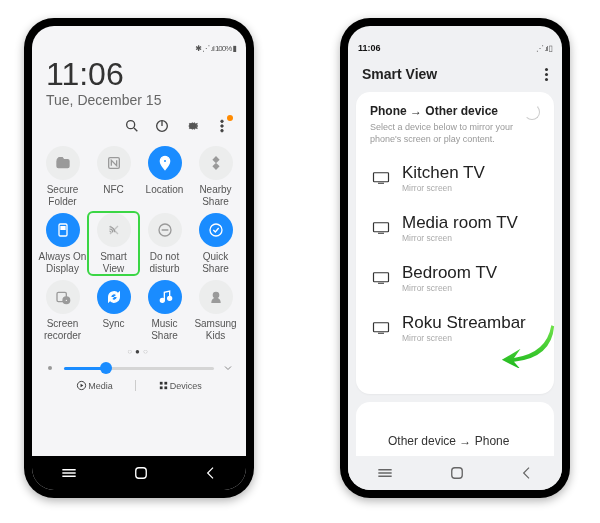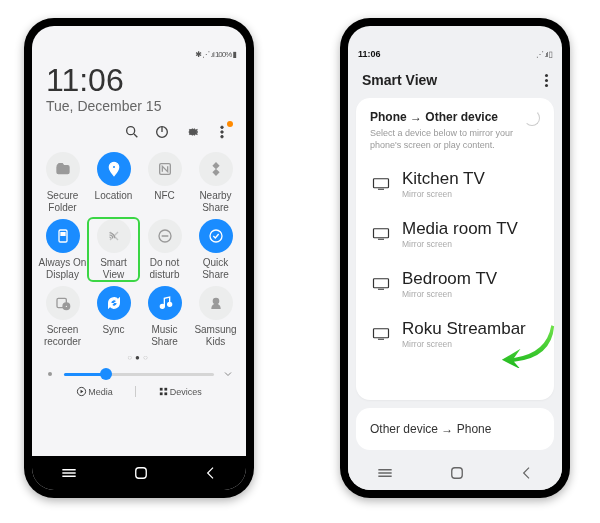--- a/index.html
+++ b/index.html
@@ -2,21 +2,21 @@
 <html><head>
 <meta charset="utf-8">
 <style>
 html,body{margin:0;padding:0;background:#fff;font-family:-apple-system,Helvetica,Arial,sans-serif;color:#222;-webkit-font-smoothing:antialiased}
 #stage{position:relative;width:600px;height:523px;background:#fff}
 .phone{position:absolute;width:230px;height:480px;border-radius:30px;background:#000;box-shadow:0 3px 10px rgba(0,0,0,.3)}
 .phone.left{left:24px;top:18px}
 .phone.right{left:340px;top:18px}
 .screen{position:absolute;left:8px;right:8px;top:8px;bottom:8px;border-radius:22px;background:#f5f5f7;overflow:hidden}
 .right .screen{background:#f0f1f3}
-.statusbar{height:20px;font-size:9px;display:flex;align-items:center;justify-content:space-between;padding:18px 10px 0}
+.statusbar{height:20px;font-size:9px;display:flex;align-items:center;justify-content:space-between;padding:12px 10px 0}
 .statusbar .r{display:flex;gap:3px;align-items:center;color:#555}
 .statusbar .l{color:#555;font-weight:600}
 .right .statusbar .l{color:#111}
 .sig{font-size:8px;letter-spacing:-1px}
 .clock-area{padding:0 14px}
 .clock{font-size:32px;font-weight:400;color:#333;line-height:1}
 .date{font-size:14px;color:#666;margin-top:2px}
 .right-icons{display:flex;justify-content:flex-end;gap:14px;padding:10px 16px 6px;align-items:center}
 .r-ic{width:16px;height:16px;display:flex;align-items:center;justify-content:center;color:#444;stroke:#444}
 .m-badge{position:relative}
@@ -48,21 +48,21 @@
 .dots3 span{width:3px;height:3px;background:#333;border-radius:50%}
 .card{background:#fff;border-radius:14px;margin:0 8px 8px;padding:12px 14px;box-shadow:0 1px 2px rgba(0,0,0,.04)}
 .card.grow{min-height:278px;position:relative}
 .card .ttl{font-size:12px;font-weight:600;color:#222}
 .spinner{position:absolute;right:14px;top:12px;width:14px;height:14px;border:1.5px solid #ccc;border-top-color:transparent;border-left-color:transparent;border-radius:50%}
 .card .sub{font-size:9px;color:#999;margin-top:4px;line-height:1.3}
 .dev{display:flex;align-items:center;gap:12px;padding:10px 2px;cursor:pointer}
 .dev svg{width:18px;height:14px;stroke:#333;fill:none;stroke-width:1.6}
 .dev .nm{font-size:17px;color:#222;font-weight:500}
 .dev .ms{font-size:8.5px;color:#aaa}
-.bottom-card{background:#fff;border-radius:14px;margin:0 8px 40px;padding:14px;font-size:12px;font-weight:500;color:#333}
+.bottom-card{background:#fff;border-radius:14px;margin:0 8px 40px;padding:32px;font-size:12px;font-weight:500;color:#333}
 .arrow{position:absolute;width:56px;height:48px;pointer-events:none}
 svg{display:block}
 </style>
 </head>
 <body>
 <div id="stage">
 
 <div class="phone left">
   <div class="screen">
     <div class="statusbar">
@@ -105,37 +105,37 @@
     <div class="tiles" id="tiles">
           <div class="tile">
             <div class="circ">
               <svg viewBox="0 0 24 24" stroke-width="2">
                 <rect x="3" y="7" width="18" height="12" rx="2"></rect>
                 <path d="M3 7l3-3h5l2 3"></path>
               </svg>
             </div>
             <div class="lbl">Secure<br>Folder</div>
           </div>
+          <div class="tile">
+            <div class="circ">
+              <svg viewBox="0 0 24 24" stroke-width="2">
+                <rect x="4" y="4" width="16" height="16" rx="2" fill="none"></rect>
+                <path d="M8 16V8l8 8V8" fill="none"></path>
+              </svg>
+            </div>
+            <div class="lbl">NFC</div>
+          </div>
           <div class="tile on">
             <div class="circ">
               <svg viewBox="0 0 24 24" stroke-width="2">
                 <path d="M12 2a7 7 0 00-7 7c0 5 7 13 7 13s7-8 7-13a7 7 0 00-7-7z"></path>
                 <circle cx="12" cy="9" r="2.5" fill="#1a8cff"></circle>
               </svg>
             </div>
             <div class="lbl">Location</div>
-          </div>
-          <div class="tile">
-            <div class="circ">
-              <svg viewBox="0 0 24 24" stroke-width="2">
-                <rect x="4" y="4" width="16" height="16" rx="2" fill="none"></rect>
-                <path d="M8 16V8l8 8V8" fill="none"></path>
-              </svg>
-            </div>
-            <div class="lbl">NFC</div>
           </div>
           <div class="tile">
             <div class="circ">
               <svg viewBox="0 0 24 24" stroke-width="2">
                 <path d="M12 3l4 4-4 4-4-4zM12 13l4 4-4 4-4-4z"></path>
               </svg>
             </div>
             <div class="lbl">Nearby<br>Share</div>
           </div>
           <div class="tile on">

